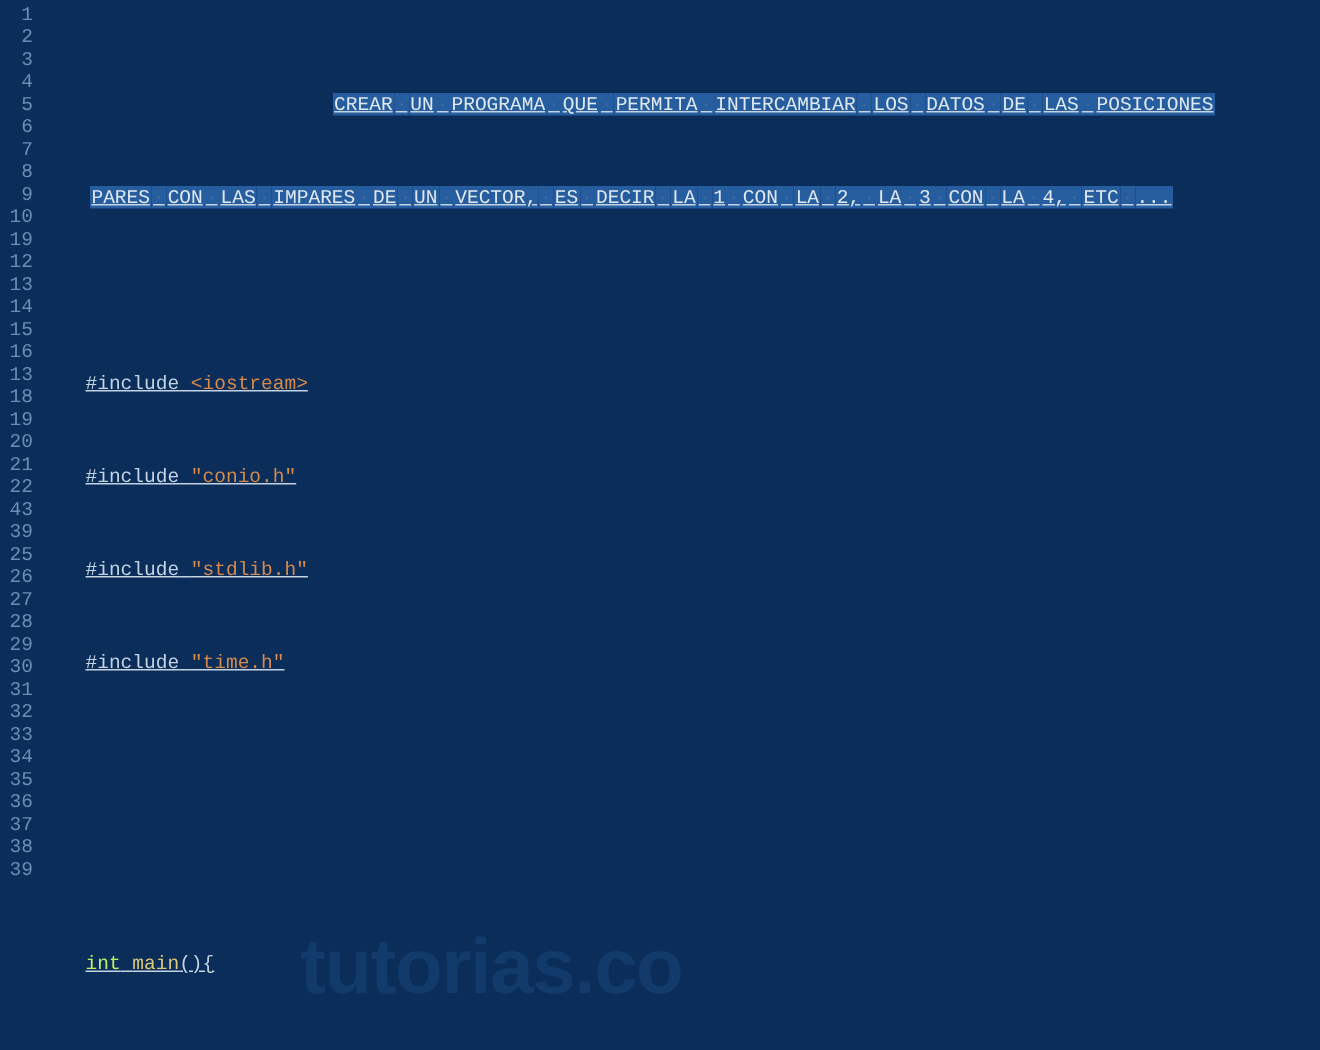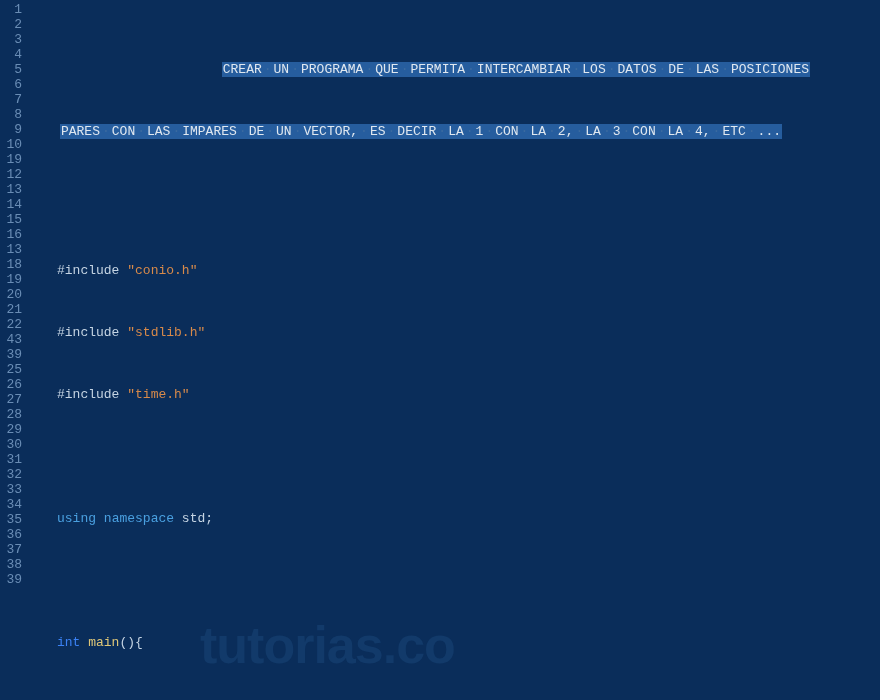--- a/index.html
+++ b/index.html
@@ -28,28 +28,28 @@
   }
   .gutter .ln { height: 15px; }
   .code {
     flex: 1;
     padding: 2px 0;
     line-height: 15px;
     color: #c5d4e3;
     white-space: pre;
     position: relative;
   }
-  .line { height: 17px; display: flex; }
+  .line { height: 17px; display: flex; text-decoration: underline; }
   .indent-none { display: inline-block; width: 27px; height: 15px; flex-shrink: 0; }
   .sel { background: #265d9e; color: #e0e8f0; padding: 0 1px; }
   .ws { color: #3a6aa0; }
   .kw { color: #4aa0e0; }
   .str { color: #d88a4a; }
   .func { color: #e0c878; }
-  .type { color: #3b82f6; }
+  .type { color: #bef264; }
   .pre { color: #c5d4e3; }
   .inc { color: #d88a4a; }
   .id { color: #c5d4e3; }
   .watermark {
     position: absolute;
     bottom: 25px;
     left: 200px;
     font-size: 52px;
     font-weight: bold;
     font-family: Arial, sans-serif;
@@ -109,30 +109,30 @@
     <div class="line" style="justify-content:flex-end; padding-right:70px;">
       <span id="cm1"><span class="sel">CREAR</span><span class="sel"><span class="ws">·</span></span><span class="sel">UN</span><span class="sel"><span class="ws">·</span></span><span class="sel">PROGRAMA</span><span class="sel"><span class="ws">·</span></span><span class="sel">QUE</span><span class="sel"><span class="ws">·</span></span><span class="sel">PERMITA</span><span class="sel"><span class="ws">·</span></span><span class="sel">INTERCAMBIAR</span><span class="sel"><span class="ws">·</span></span><span class="sel">LOS</span><span class="sel"><span class="ws">·</span></span><span class="sel">DATOS</span><span class="sel"><span class="ws">·</span></span><span class="sel">DE</span><span class="sel"><span class="ws">·</span></span><span class="sel">LAS</span><span class="sel"><span class="ws">·</span></span><span class="sel">POSICIONES</span></span>
     </div>
     
     <div class="line" style="justify-content:flex-end; padding-right:98px;">
       <span id="cm2"><span class="sel">PARES</span><span class="sel"><span class="ws">·</span></span><span class="sel">CON</span><span class="sel"><span class="ws">·</span></span><span class="sel">LAS</span><span class="sel"><span class="ws">·</span></span><span class="sel">IMPARES</span><span class="sel"><span class="ws">·</span></span><span class="sel">DE</span><span class="sel"><span class="ws">·</span></span><span class="sel">UN</span><span class="sel"><span class="ws">·</span></span><span class="sel">VECTOR,</span><span class="sel"><span class="ws">·</span></span><span class="sel">ES</span><span class="sel"><span class="ws">·</span></span><span class="sel">DECIR</span><span class="sel"><span class="ws">·</span></span><span class="sel">LA</span><span class="sel"><span class="ws">·</span></span><span class="sel">1</span><span class="sel"><span class="ws">·</span></span><span class="sel">CON</span><span class="sel"><span class="ws">·</span></span><span class="sel">LA</span><span class="sel"><span class="ws">·</span></span><span class="sel">2,</span><span class="sel"><span class="ws">·</span></span><span class="sel">LA</span><span class="sel"><span class="ws">·</span></span><span class="sel">3</span><span class="sel"><span class="ws">·</span></span><span class="sel">CON</span><span class="sel"><span class="ws">·</span></span><span class="sel">LA</span><span class="sel"><span class="ws">·</span></span><span class="sel">4,</span><span class="sel"><span class="ws">·</span></span><span class="sel">ETC</span><span class="sel"><span class="ws">·</span></span><span class="sel">...</span></span>
     </div>
     
     <div class="line"><span class="indent-none"></span></div>
     
+    <div class="line"><span class="indent-none"></span><span><span class="pre">#include</span> <span class="inc">&lt;iostream&gt;</span></span></div>
     
     <div class="line"><span class="indent-none"></span><span><span class="pre">#include</span> <span class="str">"conio.h"</span></span></div>
     
     <div class="line"><span class="indent-none"></span><span><span class="pre">#include</span> <span class="str">"stdlib.h"</span></span></div>
     
     <div class="line"><span class="indent-none"></span><span><span class="pre">#include</span> <span class="str">"time.h"</span></span></div>
     
     <div class="line"><span class="indent-none"></span></div>
     
-    <div class="line"><span class="indent-none"></span><span><span class="kw">using</span> <span class="kw">namespace</span> <span class="id">std</span>;</span></div>
     
     <div class="line"><span class="indent-none"></span></div>
     
     <div class="line"><span class="indent-none"></span><span><span class="type">int</span> <span class="func">main</span>(){</span></div>
     
     
     
     
     
     

